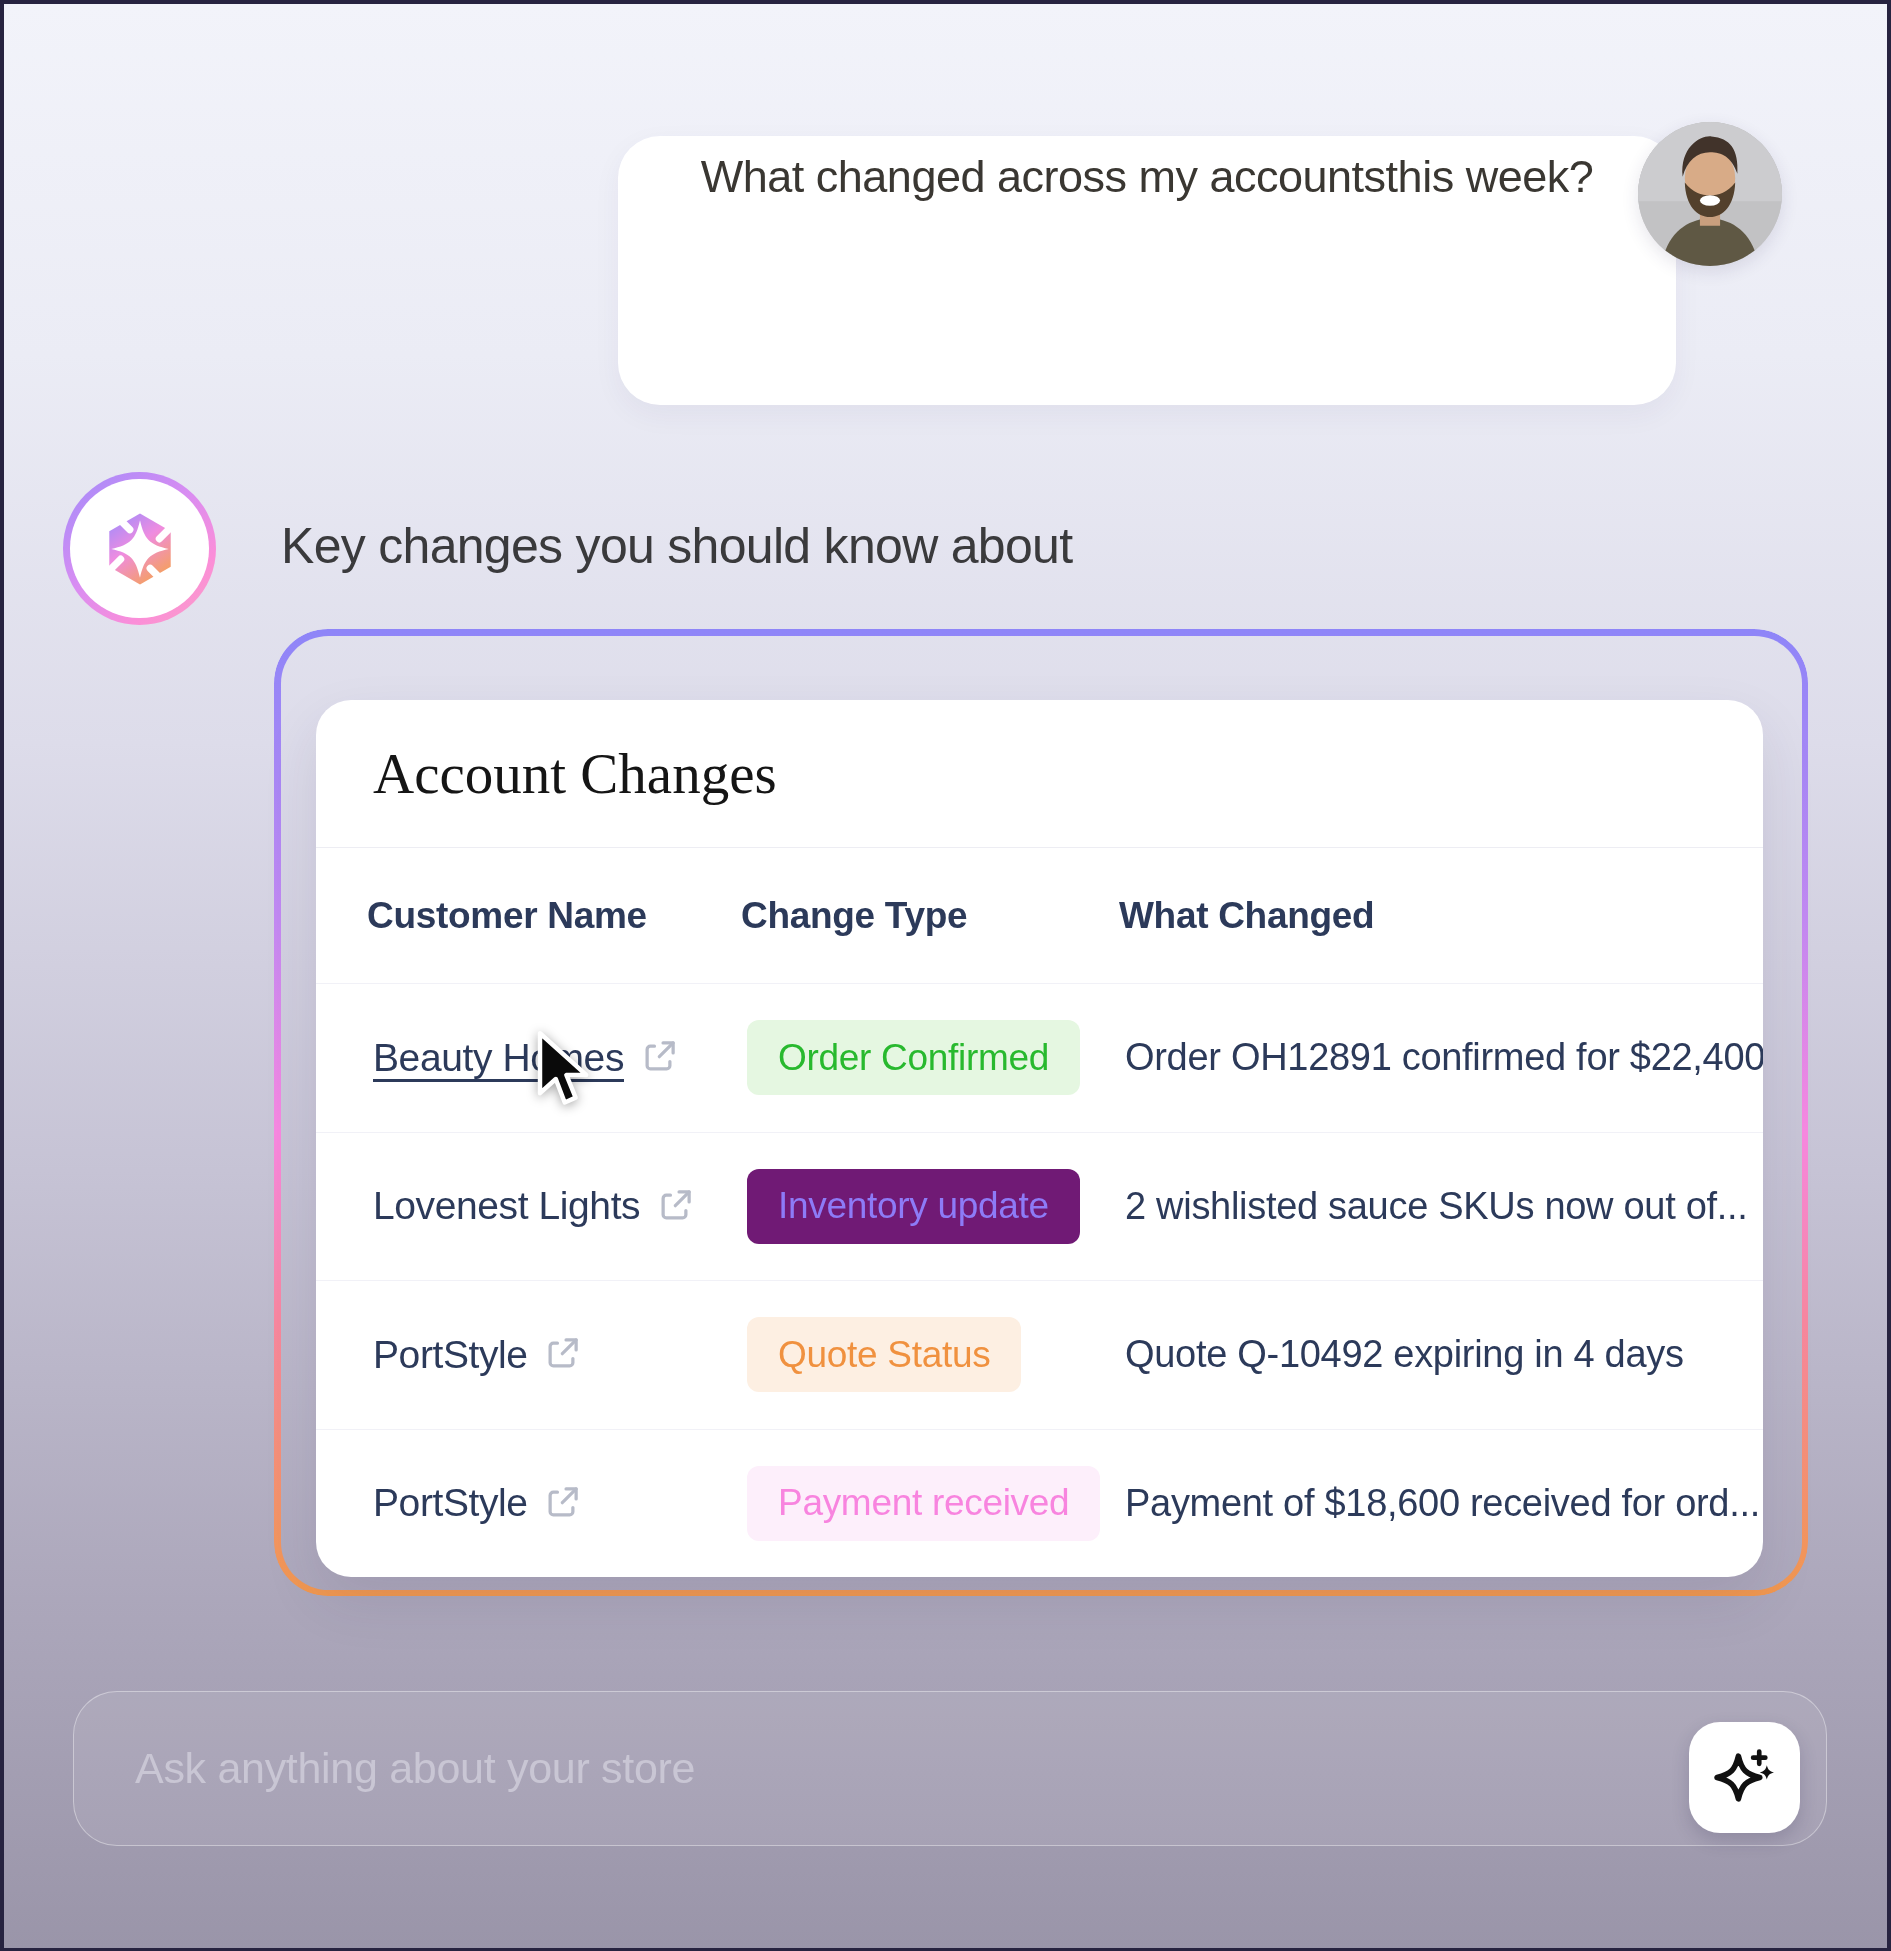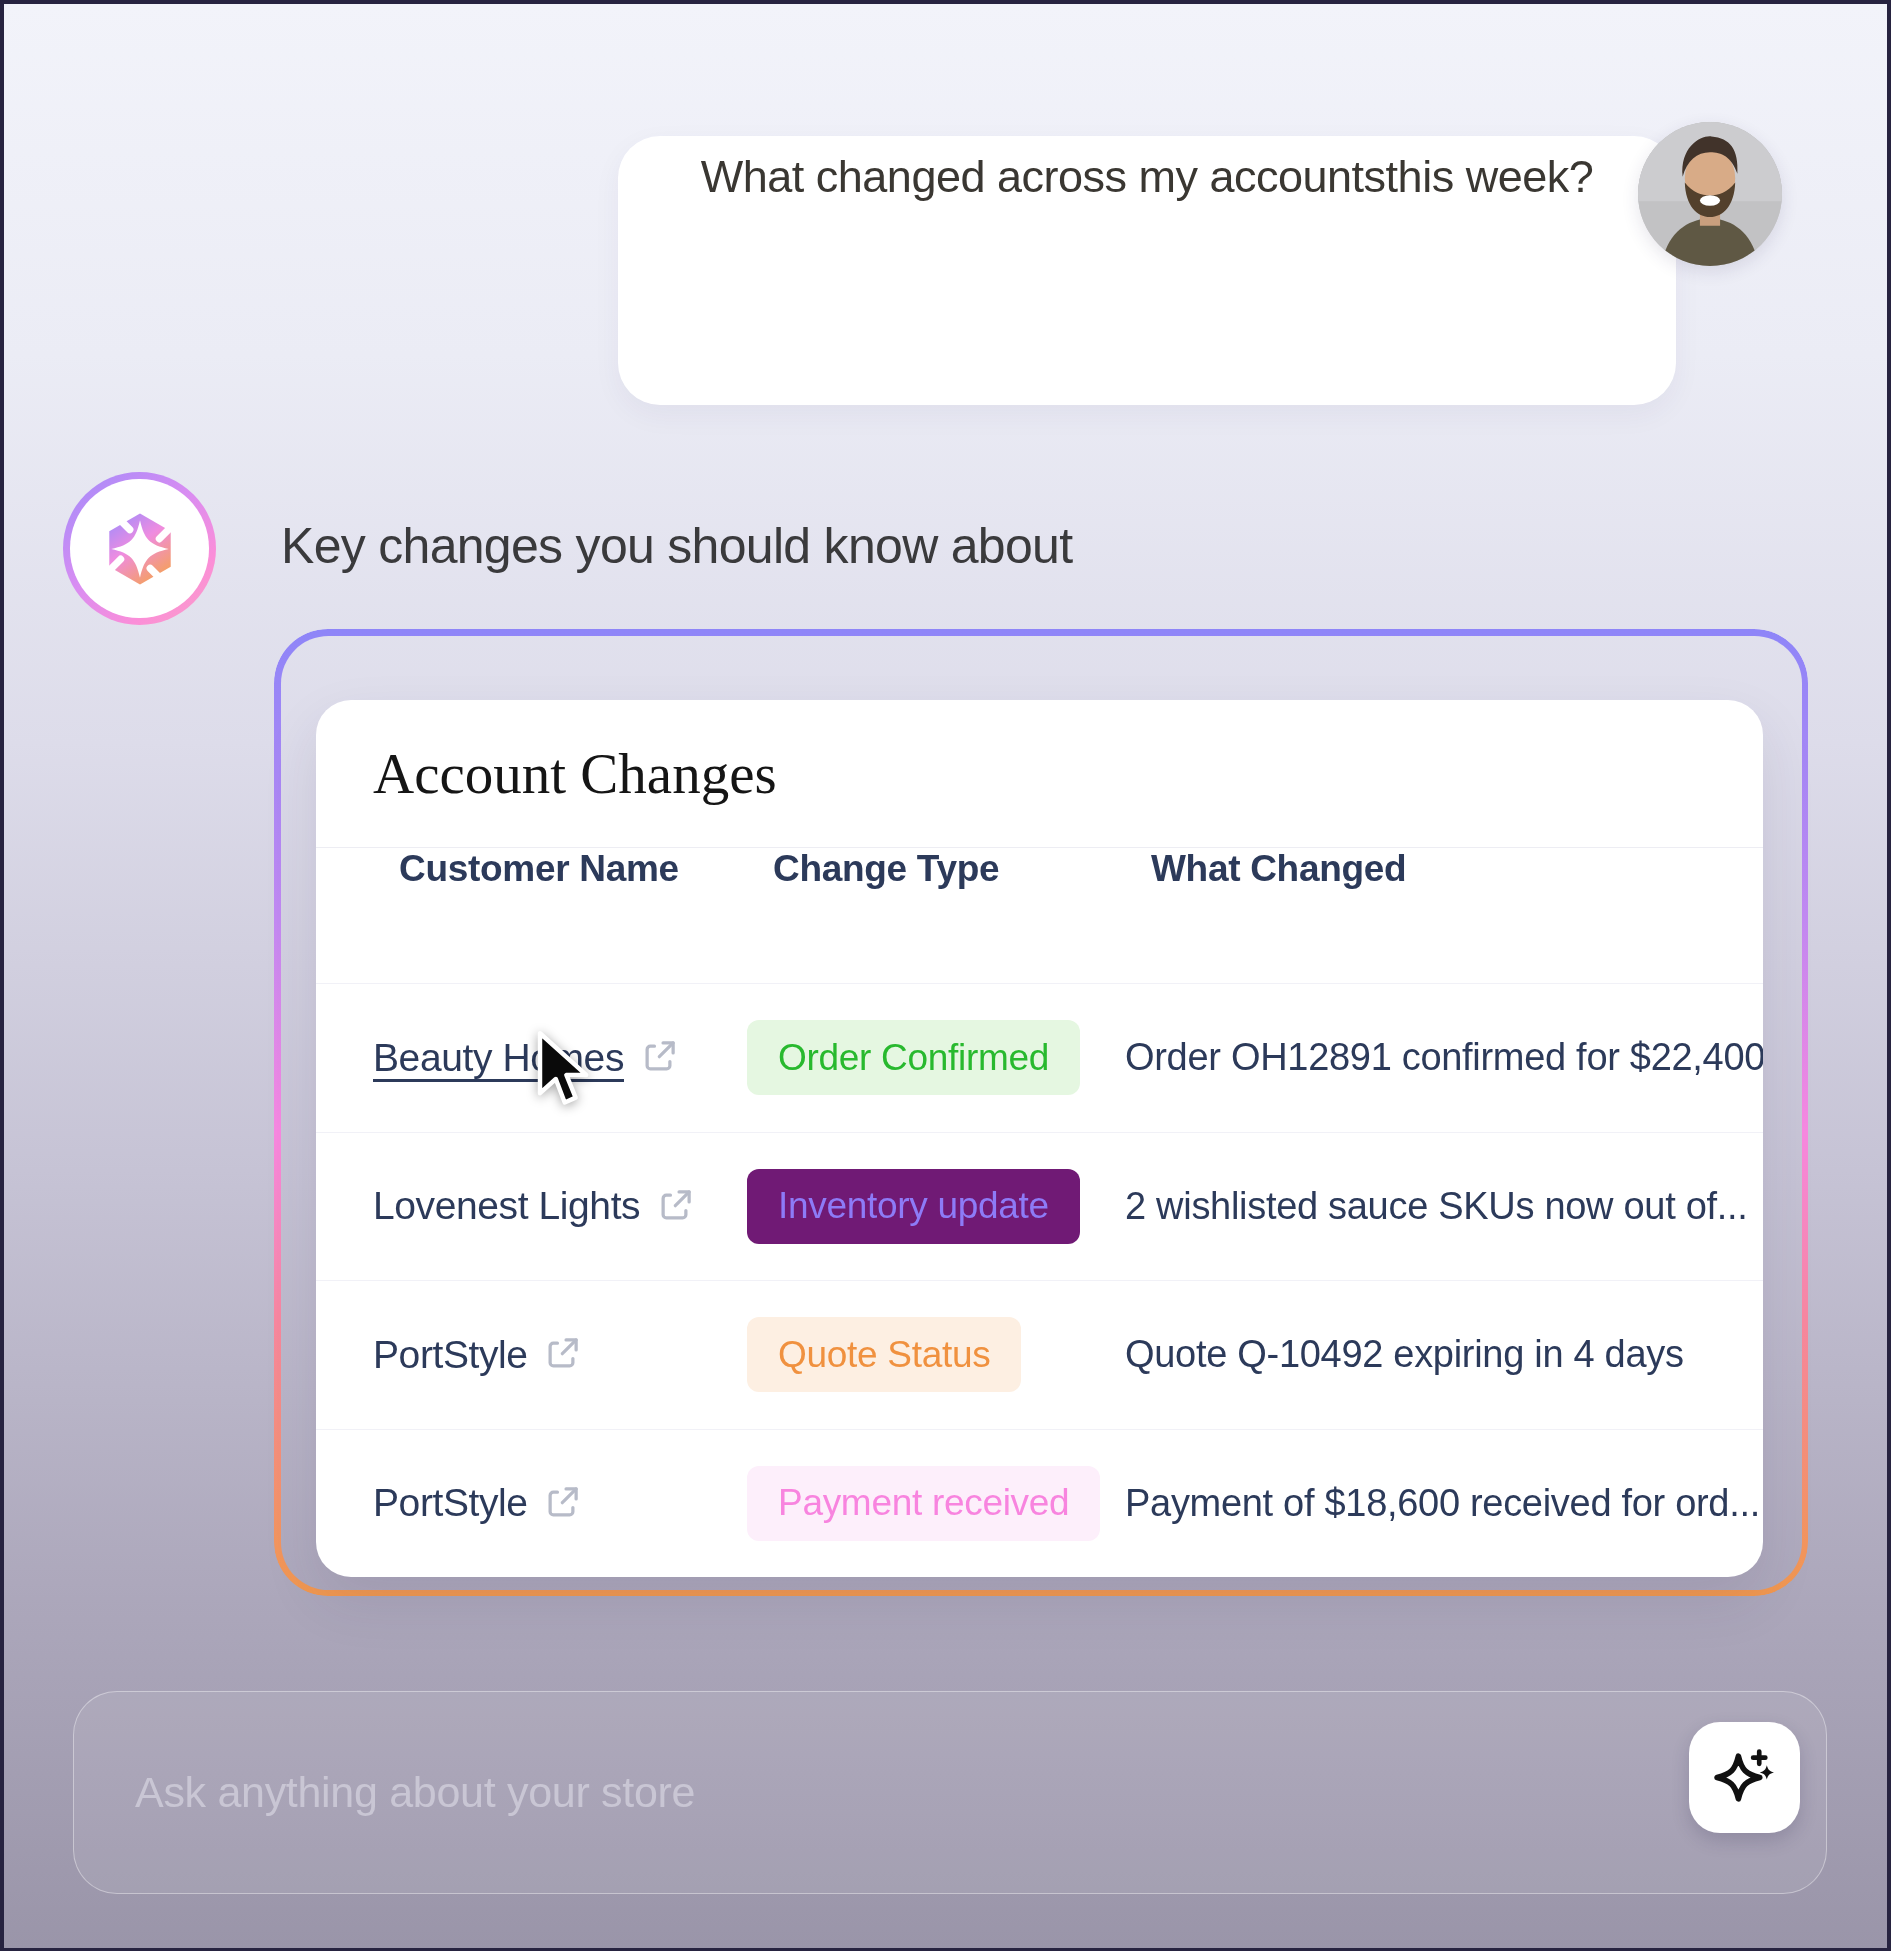--- a/index.html
+++ b/index.html
@@ -63,21 +63,21 @@
     display:flex;flex-direction:column;overflow:hidden;
   }
   .card-title-wrap{
     height:148px;display:flex;align-items:center;padding:0 57px;
     border-bottom:1.8px solid #ededf3;flex:0 0 auto;
   }
   .card-title{
     font-family:"Liberation Serif",serif;font-size:57px;color:#151515;letter-spacing:0;
   }
   .thead{
-    height:135px;display:flex;align-items:flex-start;padding:0 83px;flex:0 0 auto;
+    height:135px;display:flex;align-items:center;padding:0 51px;flex:0 0 auto;
   }
   .th{font-size:37px;font-weight:700;color:#2c3a5a;letter-spacing:-0.3px;}
   .trow{
     flex:1 1 auto;display:flex;align-items:center;padding:0 57px;
     border-top:1.8px solid #f1f1f7;
   }
   .col-customer{width:374px;flex:0 0 auto;display:flex;align-items:center;gap:14.8px;}
   .col-type{width:378px;flex:0 0 auto;}
   .col-what{flex:1 1 auto;}
   .cust-name{font-size:39px;color:#2c3a5a;font-weight:500;letter-spacing:-0.4px;}
@@ -88,21 +88,21 @@
     font-size:37px;font-weight:500;letter-spacing:-0.3px;white-space:nowrap;
   }
   .what-text{font-size:38px;color:#2c3a5a;letter-spacing:-0.3px;white-space:nowrap;}
 
   
   .cursor{position:absolute;left:531px;top:1026px;width:57px;height:81px;z-index:50;}
   .cursor svg{display:block;width:100%;height:100%;filter:drop-shadow(0 2.8px 5.5px rgba(0,0,0,.35));}
 
   
   .composer{
-    position:absolute;left:69px;top:1687px;width:1754px;height:203px;
+    position:absolute;left:69px;top:1687px;width:1754px;height:155px;
     border-radius:44px;
     background:rgba(255,255,255,.08);
     border:1.8px solid rgba(255,255,255,.38);
     display:flex;align-items:center;
   }
   .composer input{
     flex:1 1 auto;height:100%;background:transparent;border:none;outline:none;
     padding:0 148px 0 61px;
     font-family:"Liberation Sans",sans-serif;font-size:43px;color:#f0eef6;letter-spacing:-0.3px;
   }

